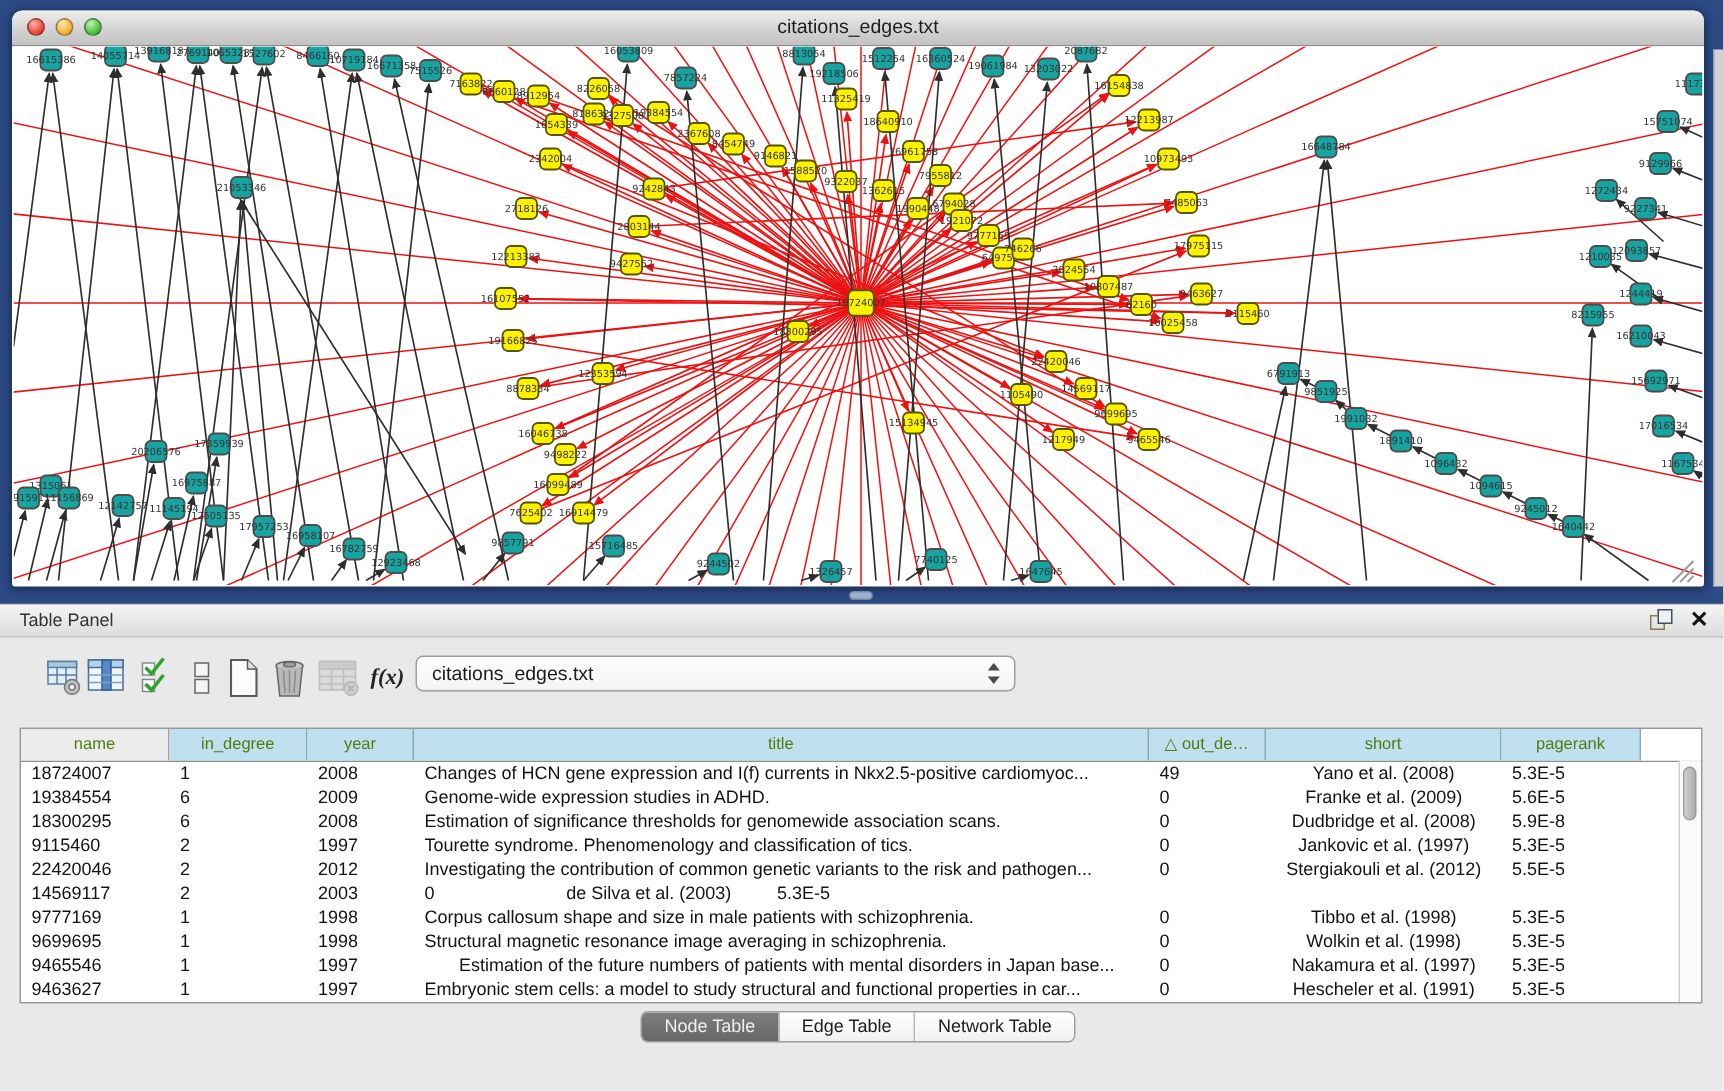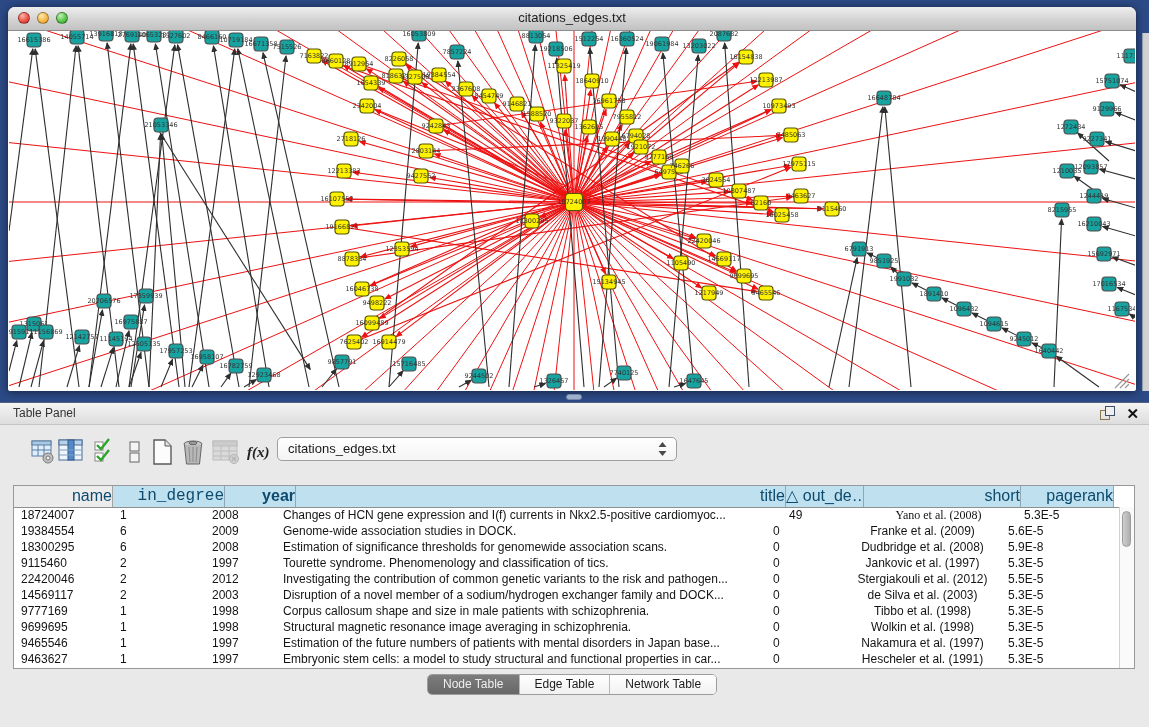--- a/index.html
+++ b/index.html
@@ -41,21 +41,21 @@
   .fx{font-family:"Liberation Serif",serif;font-style:italic;font-weight:bold;
       font-size:15px;color:#222;line-height:28px;}
   .table-chooser{position:absolute;left:277px;top:13px;width:400px;height:24px;background:linear-gradient(#ffffff,#f4f4f4);
                  border:1px solid #9f9f9f;border-radius:5px;box-sizing:border-box;}
   .table-chooser .val{font-size:13px;color:#1a1a1a;line-height:22px;padding-left:10px;}
   .table-chooser .arrows{position:absolute;right:9px;top:4px;width:9px;height:14px;}
 
   .table-card{position:absolute;left:13px;top:82px;width:1122px;height:184px;background:#fff;
               border:1px solid #98989c;box-sizing:border-box;}
   .thead{display:flex;height:21px;border-bottom:1px solid #8f8f8f;}
-  .th{box-sizing:border-box;font-size:16px;color:#0c4a6e;text-align:right;line-height:20px;
+  .th{box-sizing:border-box;font-size:11px;color:#4d7c0f;text-align:center;line-height:20px;
       background:#bfe0ee;border-right:1px solid #8fa8b5;overflow:hidden;white-space:nowrap;}
   .th.first{background:#ececec;border-right:1px solid #a5a5a5;}
   .th.filler{background:#fff;border-right:none;flex:1;}
   .tbody{position:absolute;left:0;top:21px;right:14px;bottom:0;overflow:hidden;}
   .tr{display:flex;height:16px;}
   .td{box-sizing:border-box;font-size:12px;color:#141414;line-height:16px;padding-left:7px;
       overflow:hidden;white-space:nowrap;}
   .td.center{text-align:center;padding-left:0;}
   .vscroll{position:absolute;right:0;top:21px;bottom:0;width:14px;background:#fafafa;
            border-left:1px solid #d0d0d0;}
@@ -851,43 +851,43 @@
             <path d="M4.5 0 L8.5 5 L0.5 5 Z" fill="#4a4a4a"></path>
             <path d="M4.5 14 L8.5 9 L0.5 9 Z" fill="#4a4a4a"></path>
           </svg>
       </div>
     </div>
   </div>
 
   <div class="table-card">
     <div class="thead" id="thead">
         <div class="th first" style="width: 99px;">name</div>
-        <div class="th" style="width: 112px; font-family: Liberation Mono, monospace;">in_degree</div>
-        <div class="th" style="width: 71px; font-weight: bold;">year</div>
+        <div class="th" style="width: 92px;">in_degree</div>
+        <div class="th" style="width: 71px;">year</div>
         <div class="th" style="width: 490px;">title</div>
         <div class="th" style="width: 78px;">△ out_de…</div>
         <div class="th" style="width: 157px;">short</div>
         <div class="th" style="width: 93px;">pagerank</div>
         <div class="th filler"></div>
       </div>
     <div class="tbody" id="tbody">
         <div class="tr">
           <div class="td" style="width: 99px;">18724007</div>
           <div class="td" style="width: 92px;">1</div>
           <div class="td" style="width: 71px;">2008</div>
           <div class="td" style="width: 490px;">Changes of HCN gene expression and I(f) currents in Nkx2.5-positive cardiomyoc...</div>
-          <div class="td" style="width: 78px; margin-left: 16px;">49</div>
-          <div class="td center" style="width: 157px; font-family: Liberation Serif, serif;">Yano et al. (2008)</div>
+          <div class="td" style="width: 78px;">49</div>
+          <div class="td center" style="width: 157px;">Yano et al. (2008)</div>
           <div class="td" style="width: 93px;">5.3E-5</div>
         </div>
         <div class="tr">
           <div class="td" style="width: 99px;">19384554</div>
           <div class="td" style="width: 92px;">6</div>
           <div class="td" style="width: 71px;">2009</div>
-          <div class="td" style="width: 490px;">Genome-wide association studies in DOCK.</div>
+          <div class="td" style="width: 490px;">Genome-wide expression studies in ADHD.</div>
           <div class="td" style="width: 78px;">0</div>
           <div class="td center" style="width: 157px;">Franke et al. (2009)</div>
           <div class="td" style="width: 93px;">5.6E-5</div>
         </div>
         <div class="tr">
           <div class="td" style="width: 99px;">18300295</div>
           <div class="td" style="width: 92px;">6</div>
           <div class="td" style="width: 71px;">2008</div>
           <div class="td" style="width: 490px;">Estimation of significance thresholds for genomewide association scans.</div>
           <div class="td" style="width: 78px;">0</div>
@@ -909,21 +909,20 @@
           <div class="td" style="width: 71px;">2012</div>
           <div class="td" style="width: 490px;">Investigating the contribution of common genetic variants to the risk and pathogen...</div>
           <div class="td" style="width: 78px;">0</div>
           <div class="td center" style="width: 157px;">Stergiakouli et al. (2012)</div>
           <div class="td" style="width: 93px;">5.5E-5</div>
         </div>
         <div class="tr">
           <div class="td" style="width: 99px;">14569117</div>
           <div class="td" style="width: 92px;">2</div>
           <div class="td" style="width: 71px;">2003</div>
-          <div class="td" style="width: 490px;">Disruption of a novel member of a sodium/hydrogen exchanger family and DOCK...</div>
           <div class="td" style="width: 78px;">0</div>
           <div class="td center" style="width: 157px;">de Silva et al. (2003)</div>
           <div class="td" style="width: 93px;">5.3E-5</div>
         </div>
         <div class="tr">
           <div class="td" style="width: 99px;">9777169</div>
           <div class="td" style="width: 92px;">1</div>
           <div class="td" style="width: 71px;">1998</div>
           <div class="td" style="width: 490px;">Corpus callosum shape and size in male patients with schizophrenia.</div>
           <div class="td" style="width: 78px;">0</div>
@@ -936,21 +935,21 @@
           <div class="td" style="width: 71px;">1998</div>
           <div class="td" style="width: 490px;">Structural magnetic resonance image averaging in schizophrenia.</div>
           <div class="td" style="width: 78px;">0</div>
           <div class="td center" style="width: 157px;">Wolkin et al. (1998)</div>
           <div class="td" style="width: 93px;">5.3E-5</div>
         </div>
         <div class="tr">
           <div class="td" style="width: 99px;">9465546</div>
           <div class="td" style="width: 92px;">1</div>
           <div class="td" style="width: 71px;">1997</div>
-          <div class="td" style="width: 490px;">Estimation of the future numbers of patients with mental disorders in Japan base...</div>
+          <div class="td" style="width: 490px; text-align: center;">Estimation of the future numbers of patients with mental disorders in Japan base...</div>
           <div class="td" style="width: 78px;">0</div>
           <div class="td center" style="width: 157px;">Nakamura et al. (1997)</div>
           <div class="td" style="width: 93px;">5.3E-5</div>
         </div>
         <div class="tr">
           <div class="td" style="width: 99px;">9463627</div>
           <div class="td" style="width: 92px;">1</div>
           <div class="td" style="width: 71px;">1997</div>
           <div class="td" style="width: 490px;">Embryonic stem cells: a model to study structural and functional properties in car...</div>
           <div class="td" style="width: 78px;">0</div>

